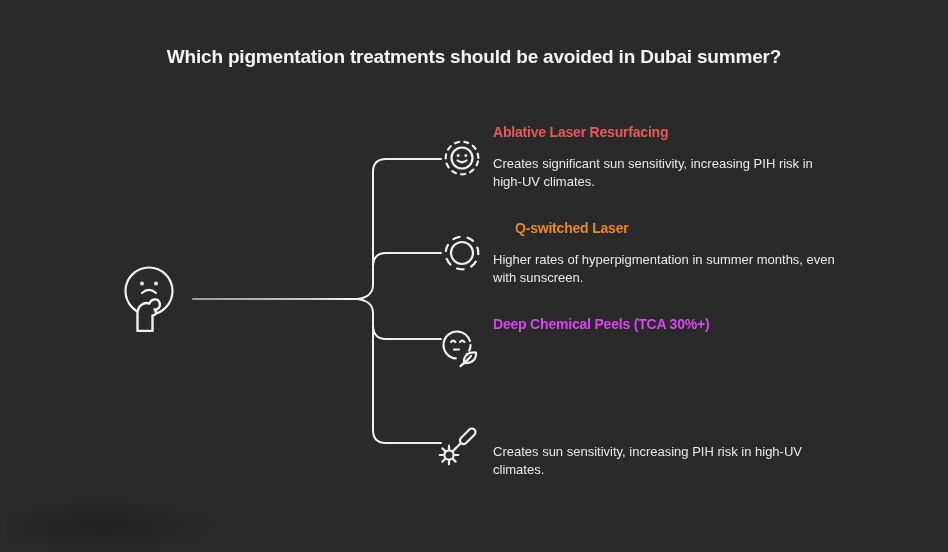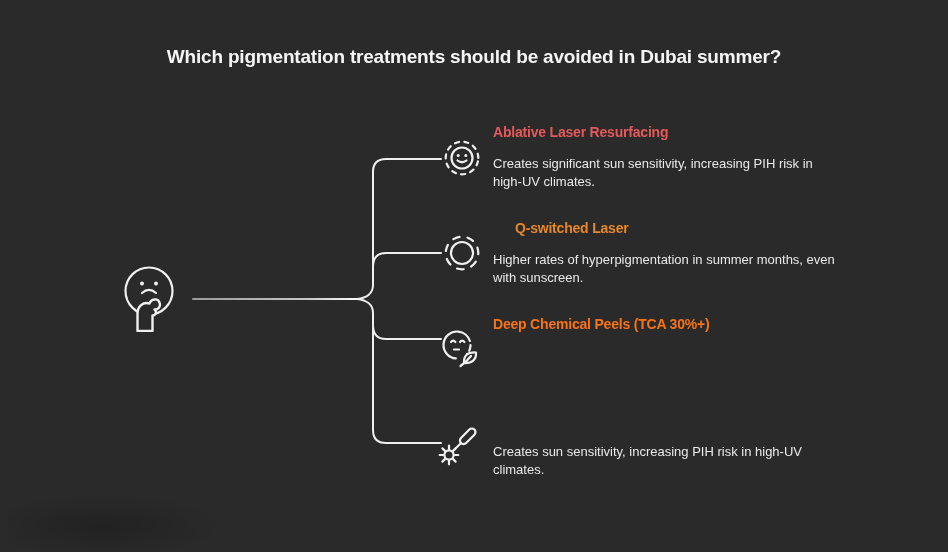--- a/index.html
+++ b/index.html
@@ -82,21 +82,21 @@
 with sunscreen.</div>
 
   <svg class="icon" style="left:436px;top:323px;" width="50" height="50" viewBox="0 0 50 50">
     <circle class="st" cx="21" cy="22" r="13.5" stroke-dasharray="58 4 6 4 0 12.8" transform="rotate(95 21 22)"></circle>
     <path class="st" d="M15 19 Q17.2 16.4 19.4 19"></path>
     <path class="st" d="M24 19 Q26.2 16.4 28.4 19"></path>
     <path class="st" d="M18 26.5 H23"></path>
     <path class="st" d="M28 40 C27.5 33 31 29 40 29.5 C40.5 36.5 36 40.5 28 40 Z" fill="#2a2a2b"></path>
     <path class="st" d="M24.5 43 C28 40.5 32 37 35 33" stroke-width="2"></path>
   </svg>
-  <div class="item-heading" style="top: 313px; color: #f97316;">Deep Chemical Peels (TCA 30%+)</div>
+  <div class="item-heading" style="top: 313px; color: #d946ef;">Deep Chemical Peels (TCA 30%+)</div>
 
   <svg class="icon" style="left:434px;top:418px;" width="52" height="52" viewBox="0 0 52 52">
     <circle class="st" cx="15" cy="37" r="4.6"></circle>
     <g class="st" stroke-width="2.4">
       <path d="M20.8 37 L24.3 37"></path>
       <path d="M19.1 41.1 L21.6 43.6"></path>
       <path d="M15 42.8 L15 46.3"></path>
       <path d="M10.9 41.1 L8.4 43.6"></path>
       <path d="M9.2 37 L5.7 37"></path>
       <path d="M10.9 32.9 L8.4 30.4"></path>

